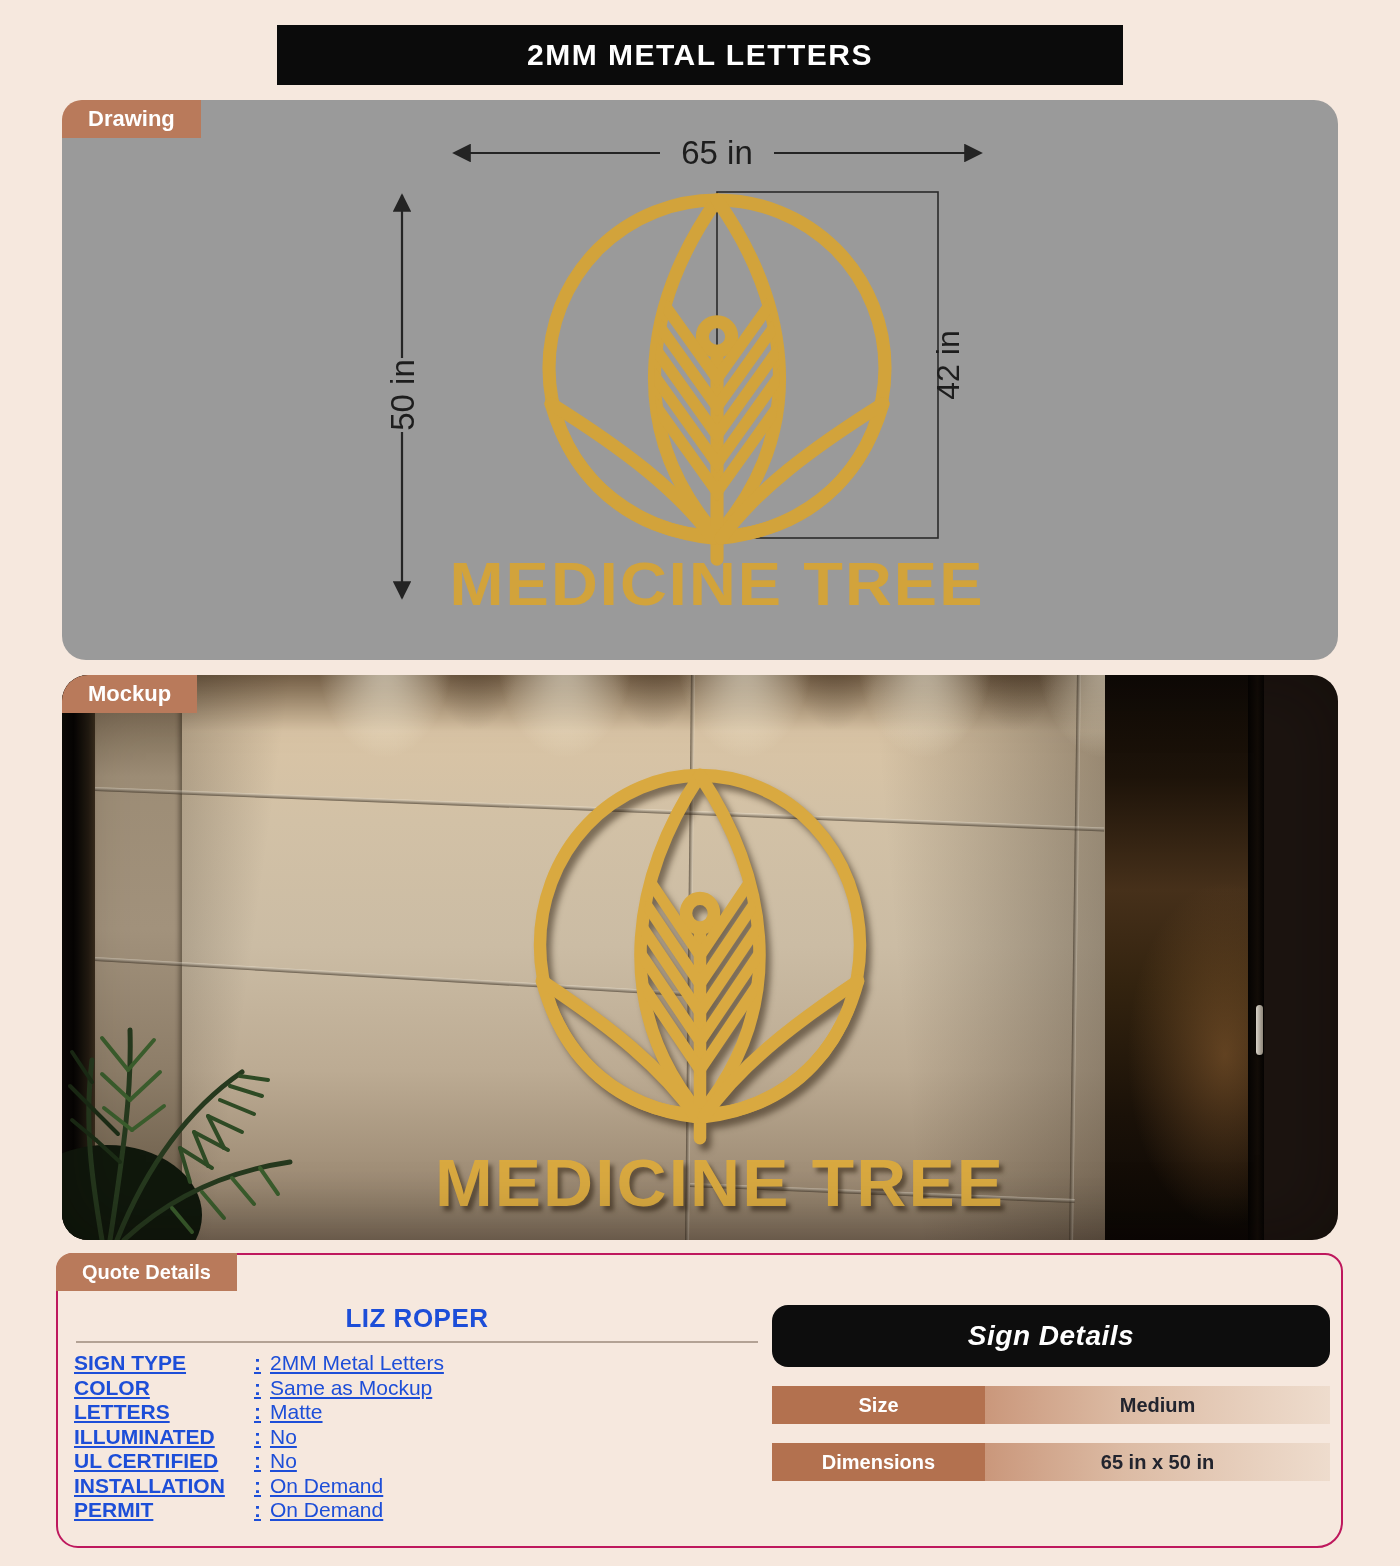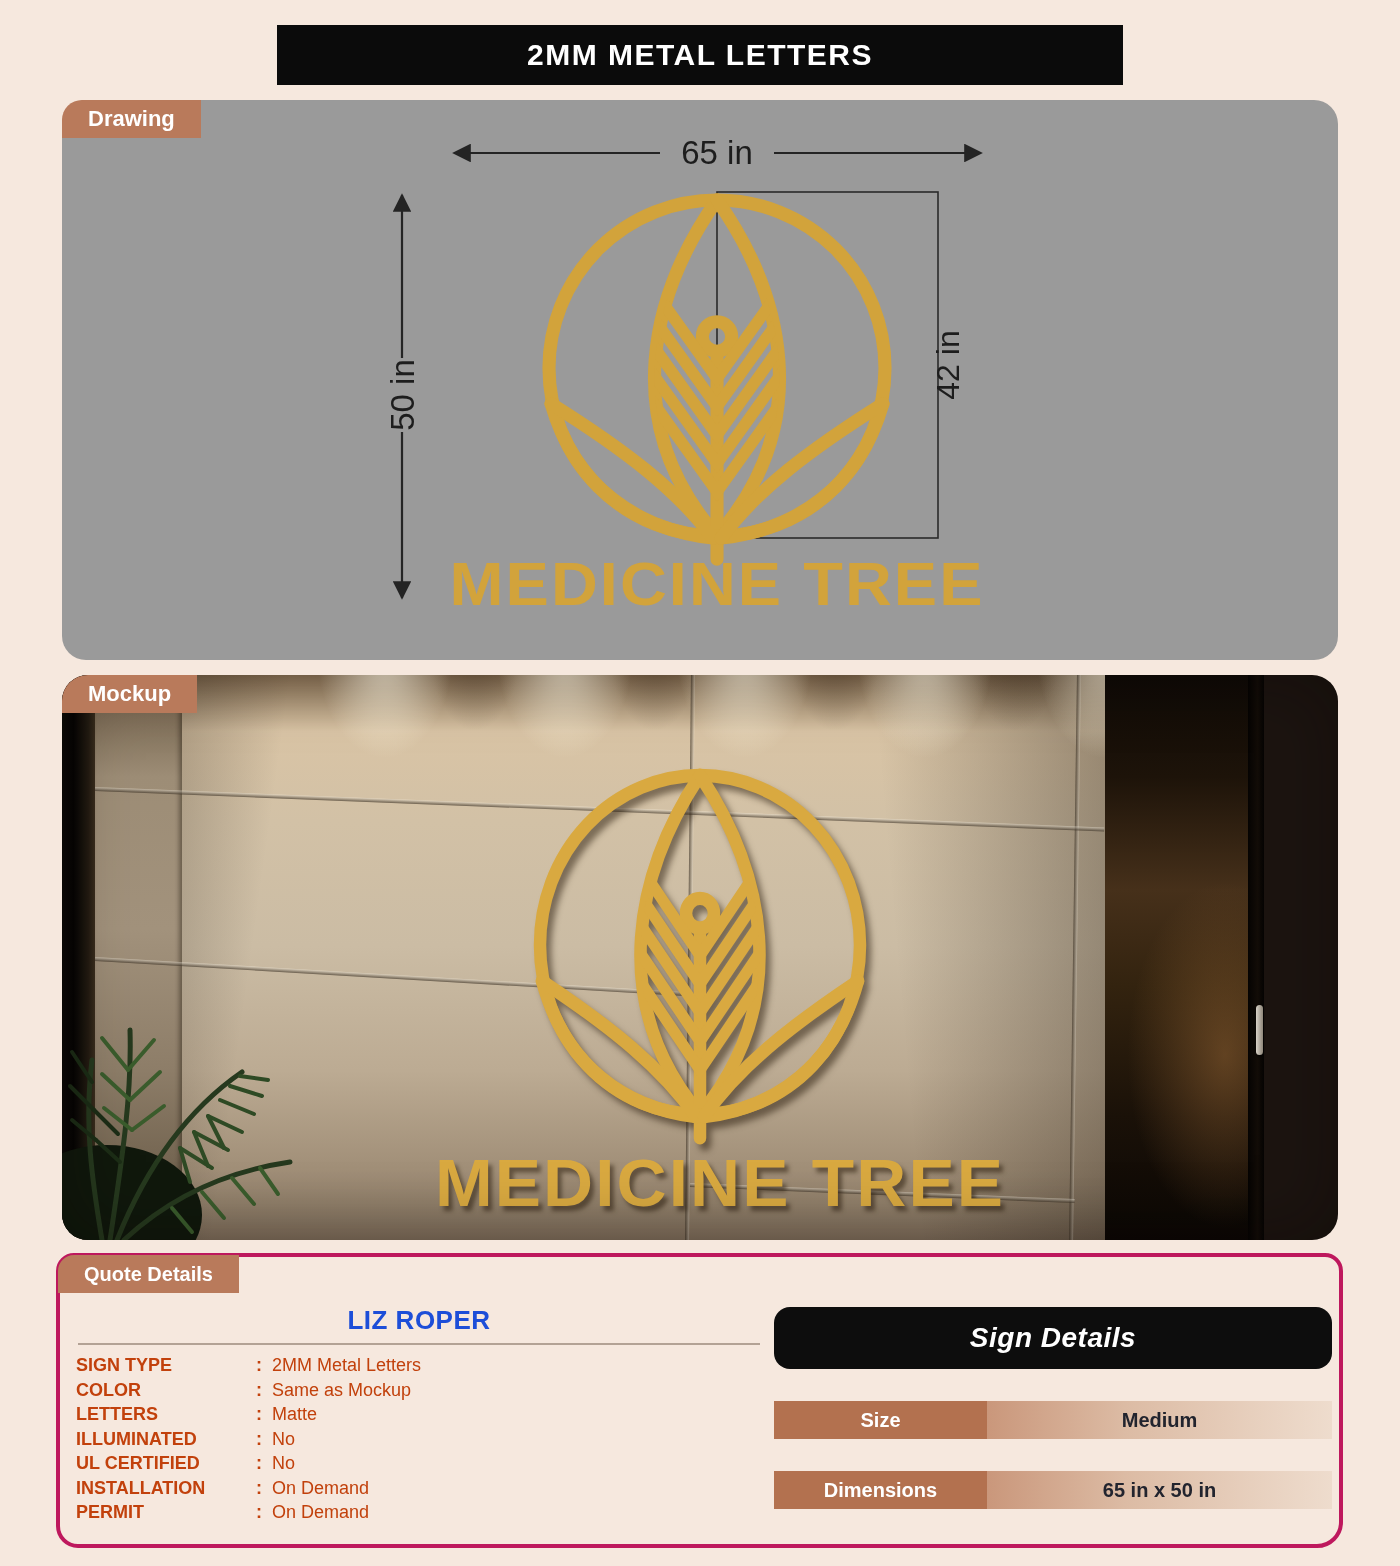--- a/index.html
+++ b/index.html
@@ -88,46 +88,46 @@
   .mk-strip {
     left:1202px; top:0; width:74px; height:565px;
     background:linear-gradient(180deg, #3223133 0%, #2e2114 6%, #7a5a3a 28%, #8d6c47 40%, #5e442b 58%, #2b1d10 82%, #170e07 100%);
   }
   .mk-vignette { inset:0; box-shadow:inset 0 0 70px rgba(10,6,3,.35); border-radius:26px; }
   .mk-logo-svg { inset:0; }
   .mk-plant { left:0; bottom:0; }
   
   .quote-box {
     position:absolute; left:56px; top:1253px; width:1287px; height:295px;
-    border:4px solid #be185d;
+    border:2px solid #be185d;
     border-radius:18px 18px 26px 22px;
     background:#f6e8de;
   }
   .quote-tab { left:-2px; top:-2px; border-radius:16px 0 0 0; font-size:20px; height:38px; }
   .customer-name {
     position:absolute; left:18px; top:48px; width:682px;
     text-align:center; font-size:26px; font-weight:bold; color:#1d4ed8; letter-spacing:.5px;
   }
   .divider {
     position:absolute; left:18px; top:86px; width:682px; height:2px;
     background:#b3a295;
   }
   .fields { position:absolute; left:16px; top:96px; width:660px; }
-  .field-row { display:flex; font-size:18px; line-height:24.5px; color:#c2410c; }
+  .field-row { display:flex; font-size:21px; line-height:24.5px; color:#1d4ed8;text-decoration:underline; }
   .field-label { width:180px; font-weight:bold; }
   .field-colon { width:16px; font-weight:bold; }
   .field-value { flex:1; }
   
   .sign-panel { position:absolute; left:714px; top:50px; width:558px; }
   .sign-header {
     height:62px; background:#0d0d0d; border-radius:16px;
     display:flex; align-items:center; justify-content:center;
     color:#fff; font-size:28px; font-weight:bold; letter-spacing:.5px;font-style:italic;
   }
-  .sign-row { display:flex; height:38px; margin-top:32px; }
+  .sign-row { display:flex; height:38px; margin-top:19px; }
   .sign-row:first-of-type { margin-top:10px; }
   .sign-label {
     width:213px; background:#b3714f; color:#fff;
     display:flex; align-items:center; justify-content:center;
     font-size:20px; font-weight:bold;
   }
   .sign-value {
     width:345px;
     background:linear-gradient(90deg, #ca977b 0%, #dcbba4 40%, #eedccd 100%);
     display:flex; align-items:center; justify-content:center;

